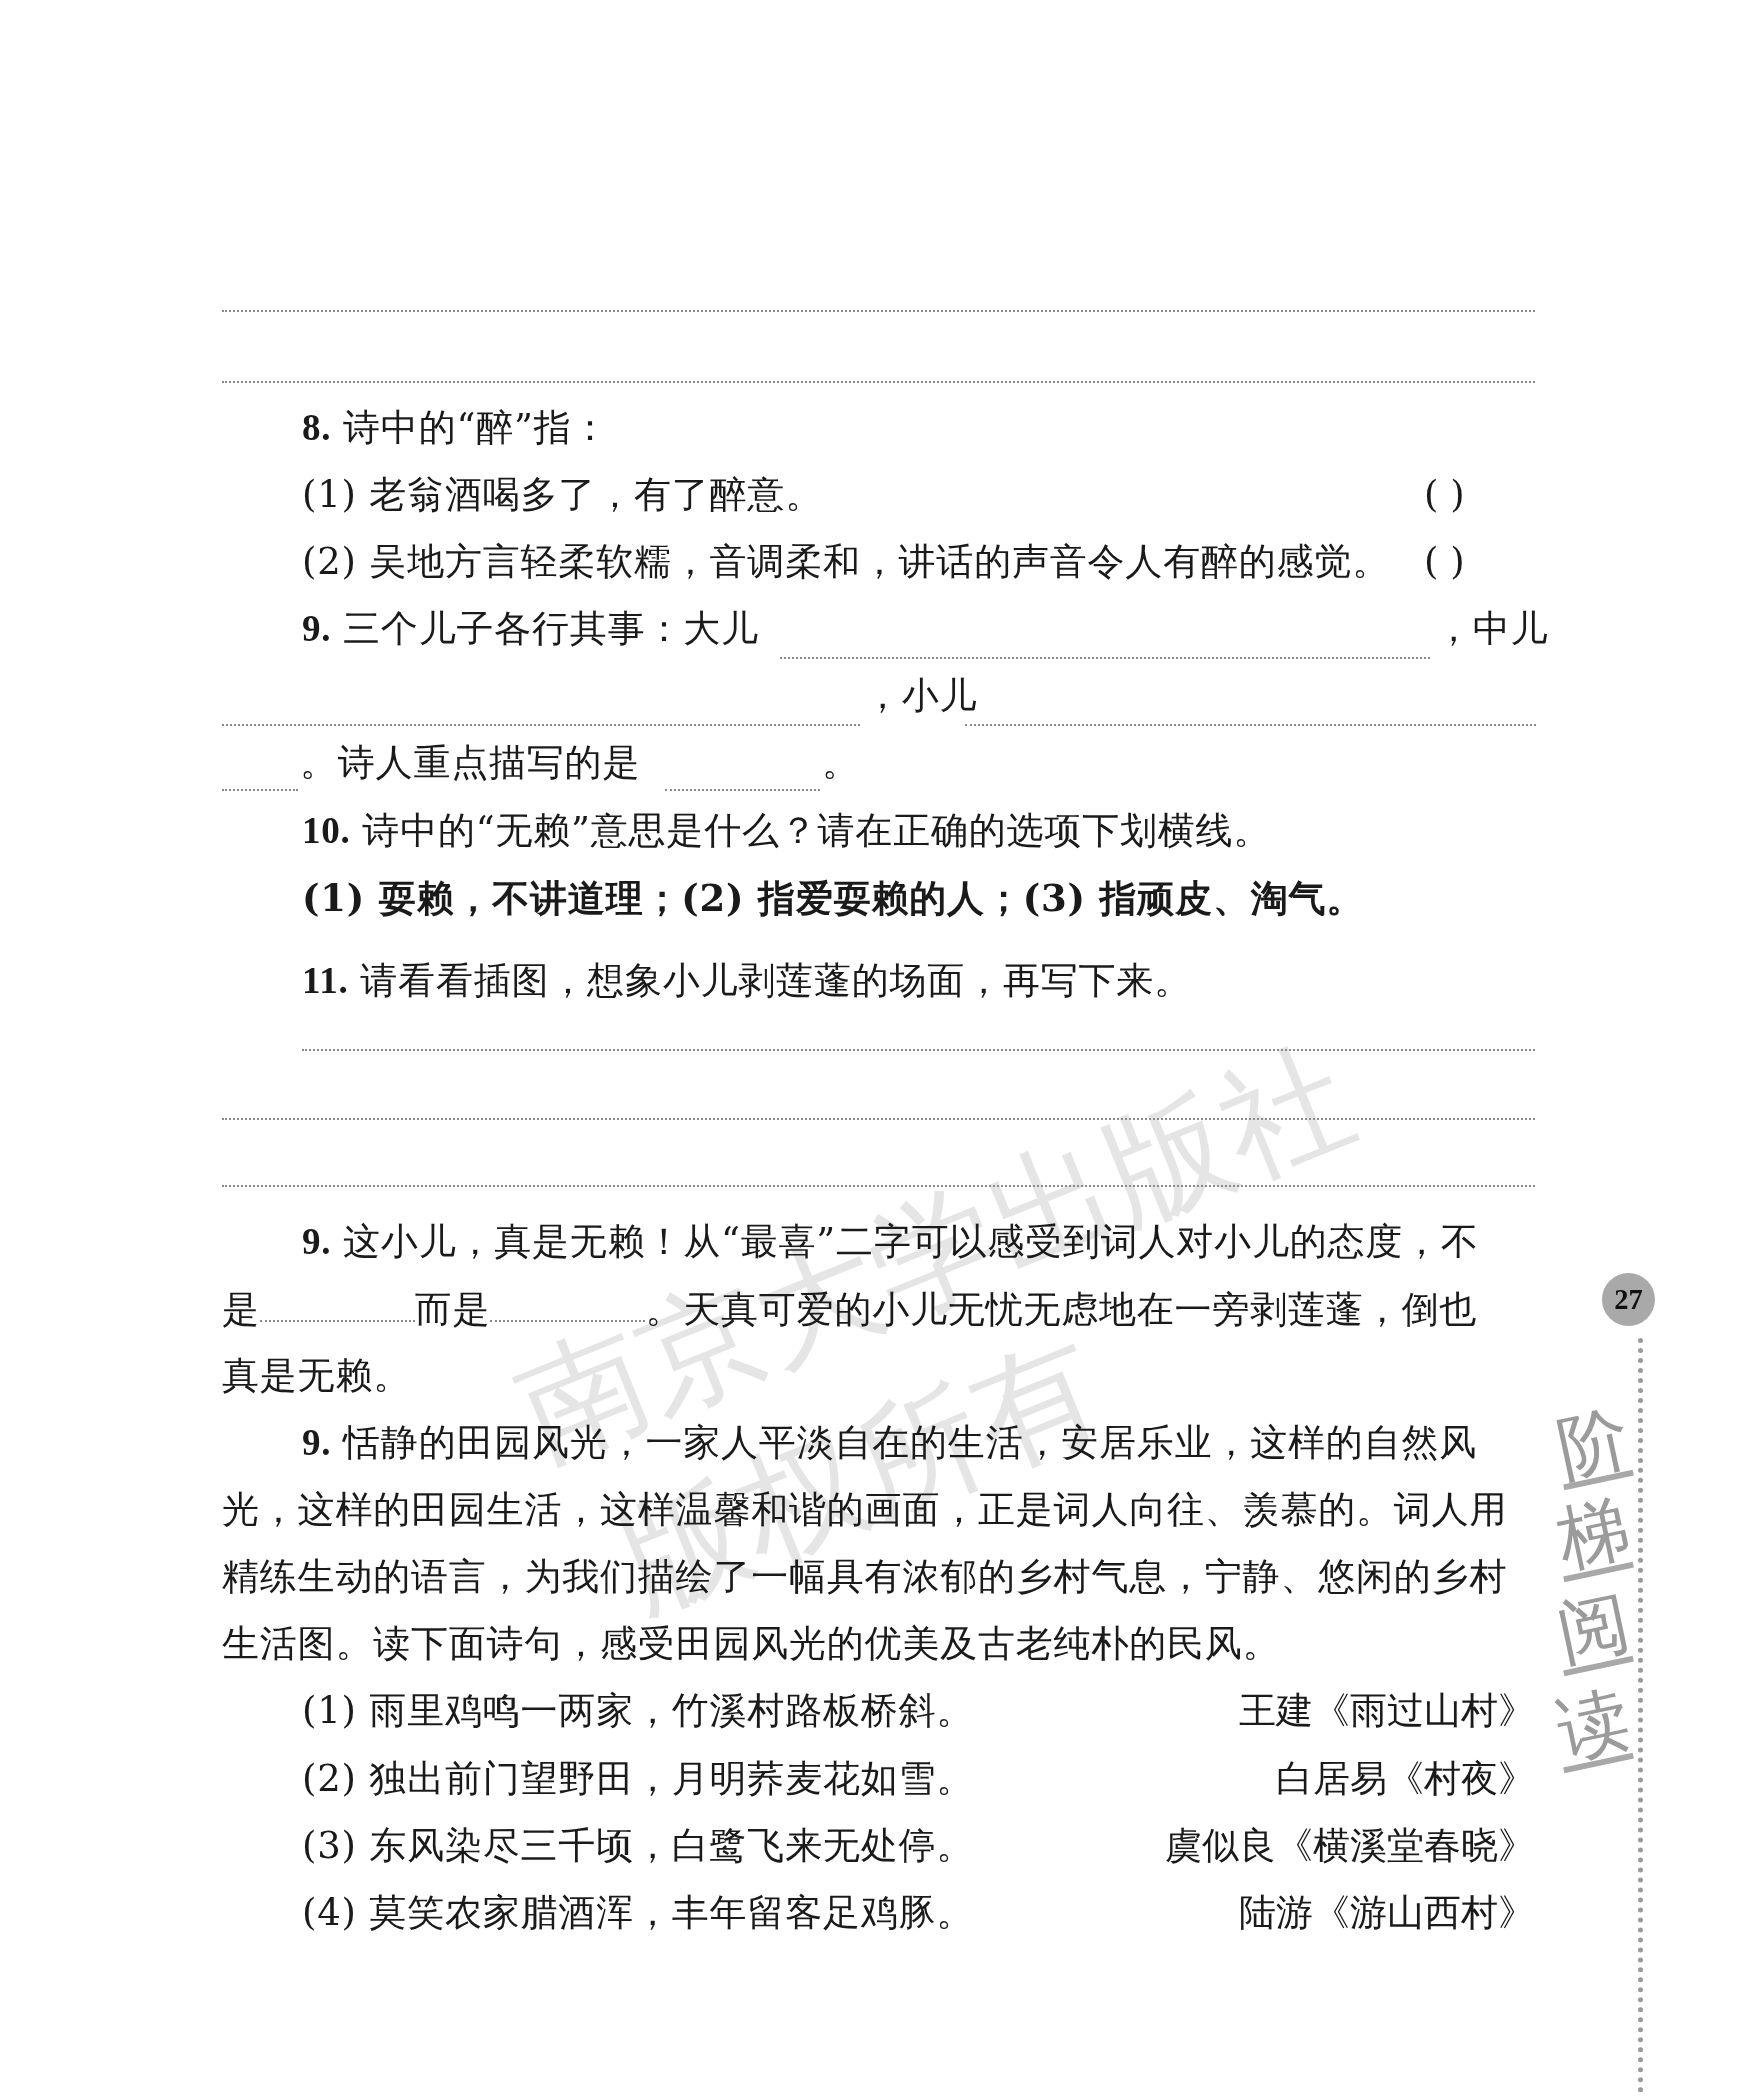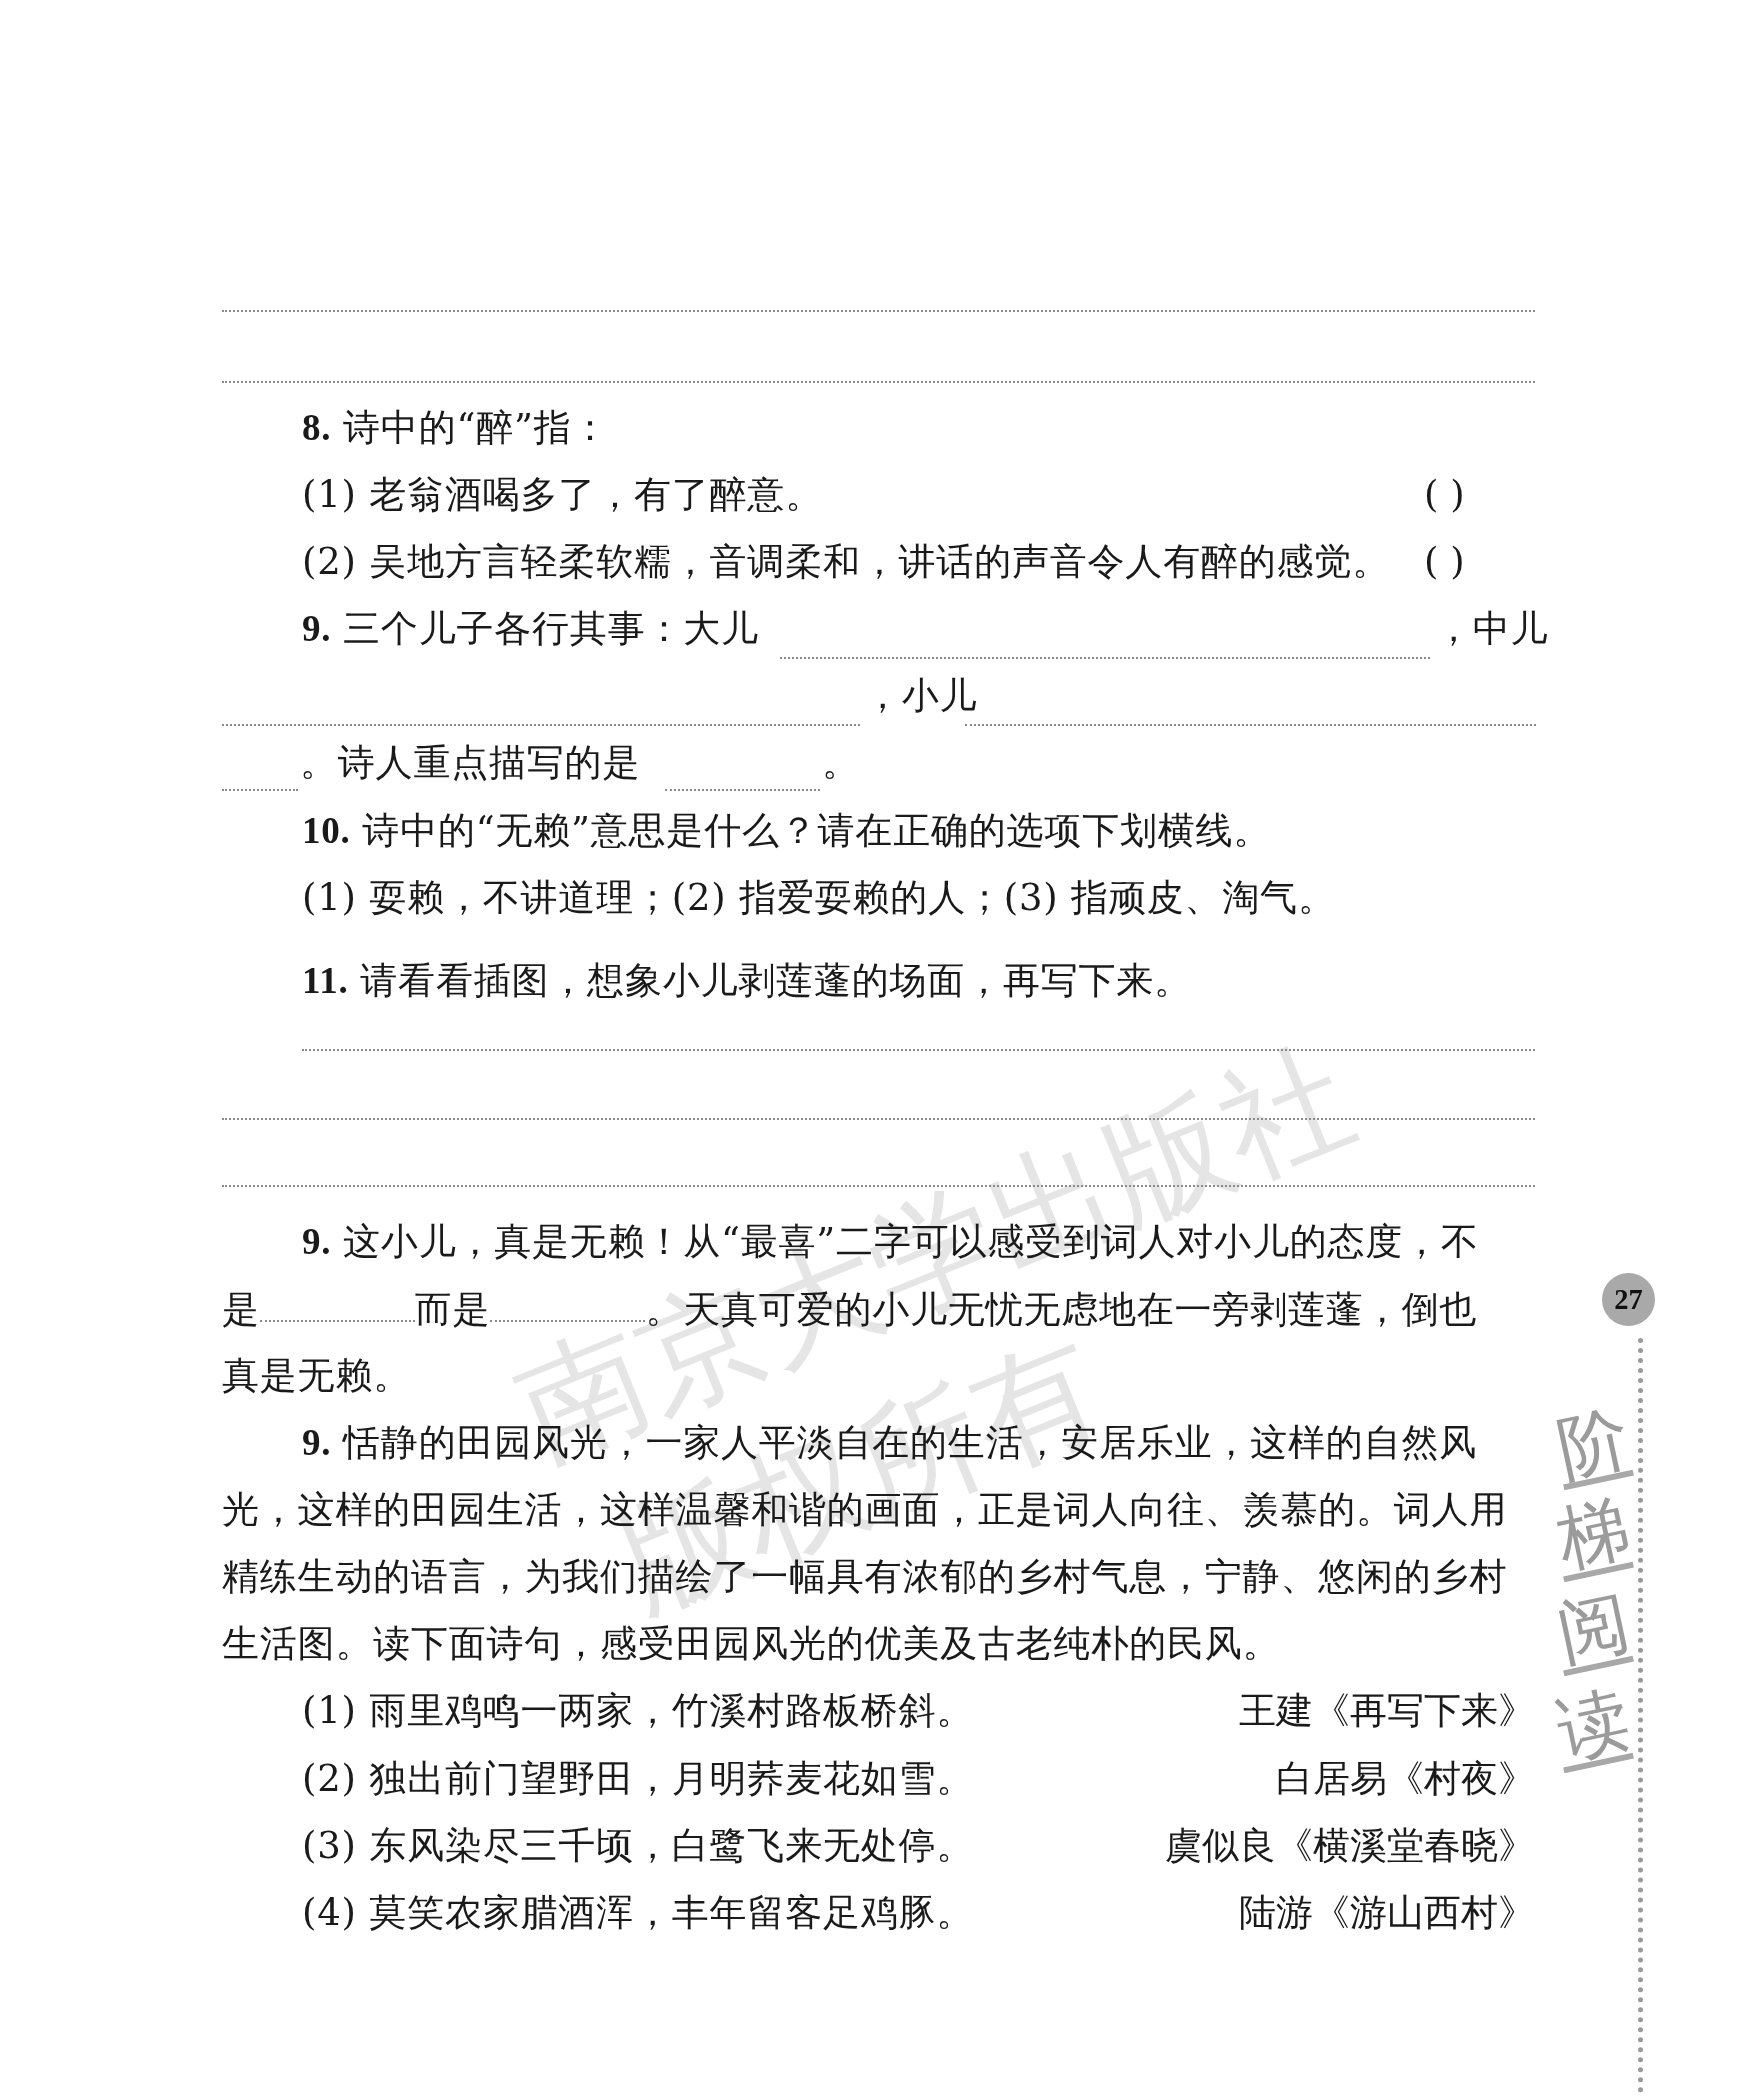--- a/index.html
+++ b/index.html
@@ -50,21 +50,21 @@
 <div class="dotline" style="left:965px; top:724px; width:571px;"></div>
 
 <div class="dotline" style="left:222px; top:789px; width:76px;"></div>
 <div class="abs line-text" style="left:300px; top:740px;text-align:center;">。诗人重点描写的是</div>
 <div class="dotline" style="left:665px; top:789px; width:155px;"></div>
 <div class="abs line-text" style="left:822px; top:740px;">。</div>
 
 <div class="abs line-text" style="left:302px; top:808px;">
   <span class="qnum">10.</span><span>诗中的“无赖”意思是什么？请在正确的选项下划横线。</span>
 </div>
-<div class="abs line-text" style="left:302px; top:875px;">(1) 耍赖，不讲道理；(2) 指爱耍赖的人；(3) 指顽皮、淘气。</div>
+<div class="abs line-text" style="left:302px; top:875px;font-weight:bold;">(1) 耍赖，不讲道理；(2) 指爱耍赖的人；(3) 指顽皮、淘气。</div>
 
 <div class="abs line-text" style="left:302px; top:942px;margin-top:16px;">
   <span class="qnum">11.</span><span>请看看插图，想象小儿剥莲蓬的场面，再写下来。</span>
 </div>
 <div class="dotline" style="left:302px; top:1049px; width:1233px;"></div>
 <div class="dotline" style="left:222px; top:1118px; width:1313px;"></div>
 <div class="dotline" style="left:222px; top:1185px; width:1313px;"></div>
 
 <div class="abs line-text" style="left:302px; top:1219px;">
   <span class="qnum">9.</span><span>这小儿，真是无赖！从“最喜”二字可以感受到词人对小儿的态度，不</span>
@@ -75,21 +75,21 @@
 <div class="abs line-text" style="left:222px; top:1353px;">真是无赖。</div>
 
 <div class="abs line-text" style="left:302px; top:1420px;">
   <span class="qnum">9.</span><span>恬静的田园风光，一家人平淡自在的生活，安居乐业，这样的自然风</span>
 </div>
 <div class="abs line-text" style="left:222px; top:1487px;">光，这样的田园生活，这样温馨和谐的画面，正是词人向往、羡慕的。词人用</div>
 <div class="abs line-text" style="left:222px; top:1554px;">精练生动的语言，为我们描绘了一幅具有浓郁的乡村气息，宁静、悠闲的乡村</div>
 <div class="abs line-text" style="left:222px; top:1621px;">生活图。读下面诗句，感受田园风光的优美及古老纯朴的民风。</div>
 
 <div class="abs line-text" style="left:302px; top:1688px;">(1) 雨里鸡鸣一两家，竹溪村路板桥斜。</div>
-<div class="attribution" style="right:213px; top:1688px;">王建《再写下来》</div>
+<div class="attribution" style="right:213px; top:1688px;">王建《雨过山村》</div>
 <div class="abs line-text" style="left:302px; top:1756px;">(2) 独出前门望野田，月明荞麦花如雪。</div>
 <div class="attribution" style="right:213px; top:1756px;">白居易《村夜》</div>
 <div class="abs line-text" style="left:302px; top:1823px;">(3) 东风染尽三千顷，白鹭飞来无处停。</div>
 <div class="attribution" style="right:213px; top:1823px;">虞似良《横溪堂春晓》</div>
 <div class="abs line-text" style="left:302px; top:1890px;">(4) 莫笑农家腊酒浑，丰年留客足鸡豚。</div>
 <div class="attribution" style="right:213px; top:1890px;">陆游《游山西村》</div>
 
 <div class="side-badge">27</div>
 <div class="side-dots"></div>
 

